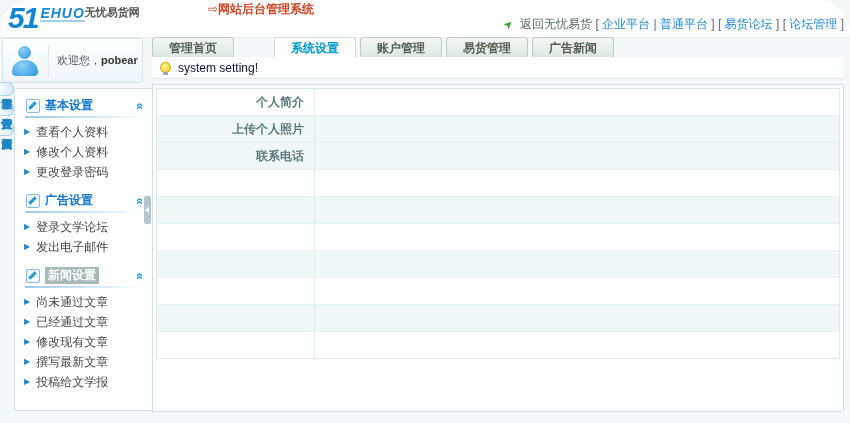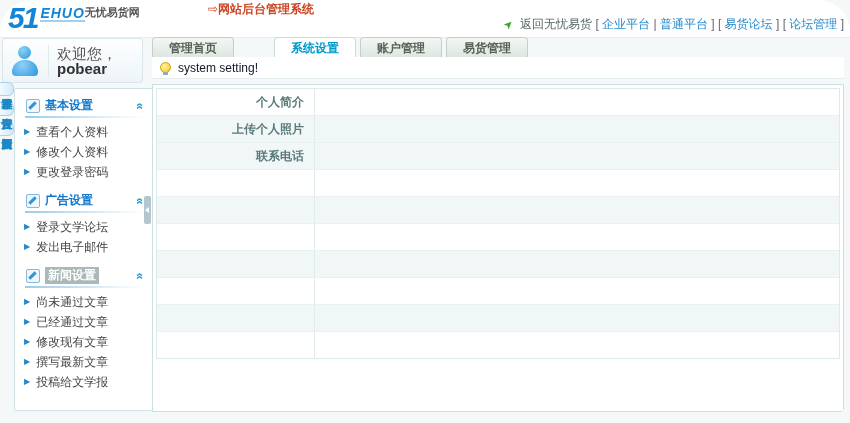--- a/index.html
+++ b/index.html
@@ -20,21 +20,21 @@
   .back-label{color:#566;}
   .tlink{color:#2288cc;cursor:pointer;}
   .punct{color:#667;}
 
   
   .user-panel{position:absolute;left:2px;top:38px;width:141px;height:45px;background:linear-gradient(#feffff,#edf4f8);border:1px solid #d9e5ea;border-radius:3px;display:flex;align-items:center;box-sizing:border-box;}
   .avatar{width:34px;height:34px;margin-left:5px;position:relative;flex:none;}
   .avatar::before{content:"";position:absolute;left:10px;top:2px;width:13px;height:13px;border-radius:50%;background:radial-gradient(circle at 35% 30%,#8ed0f7,#2a96dd);}
   .avatar::after{content:"";position:absolute;left:4px;top:16px;width:26px;height:16px;border-radius:12px 12px 4px 4px;background:radial-gradient(circle at 40% 30%,#8ed0f7,#2a96dd);}
   .user-div{width:1px;height:32px;background:#dfe9ee;margin-left:6px;flex:none;}
-  .user-text{margin-left:8px;font-size:15px;line-height:15px;}
+  .user-text{margin-left:8px;font-size:11px;line-height:15px;}
   .user-line1{color:#555;}
   .uname{font-weight:bold;color:#333;}
   .user-line2{color:#2288cc;margin-top:3px;}
   .logout-link{color:#2288cc;cursor:pointer;}
 
   
   .vtabs{position:absolute;left:0;top:82px;width:15px;}
   .vtab{width:13px;padding:6px 0;margin-bottom:6px;background:linear-gradient(to right,#f2fafe,#d3eaf7);border:1px solid #aed2e6;border-left:none;border-radius:0 6px 6px 0;color:#1e88c7;font-size:11px;font-weight:bold;writing-mode:vertical-rl;text-orientation:upright;text-align:center;line-height:13px;cursor:pointer;}
 
   
@@ -190,20 +190,21 @@
 
   </div>
 
   <div class="handle"></div>
 
   <div class="tab-row">
     <div class="tab">管理首页</div>
     <div class="tab active">系统设置</div>
     <div class="tab">账户管理</div>
     <div class="tab">易货管理</div>
+    <div class="tab">广告新闻</div>
   </div>
 
   <div class="info-bar">
     <span class="bulb"></span>
     <span class="info-text">system setting!</span>
   </div>
 
   <div class="main-panel">
     <div class="form-table">
       <div class="frow">

